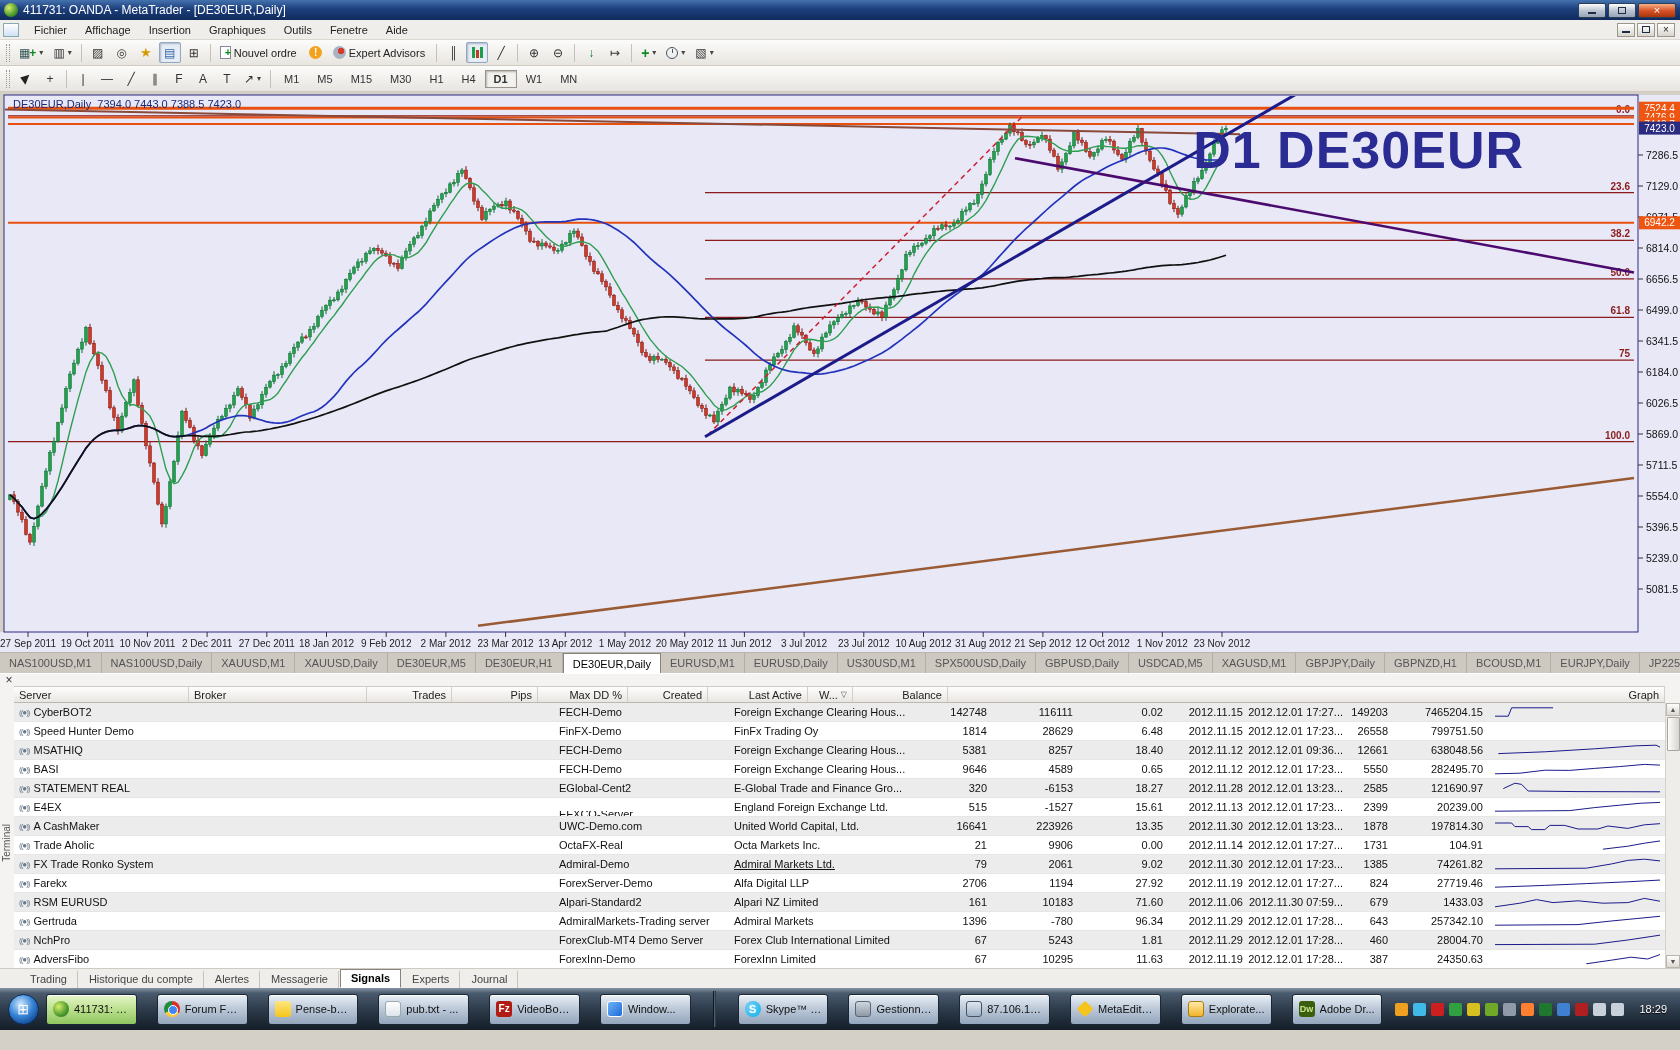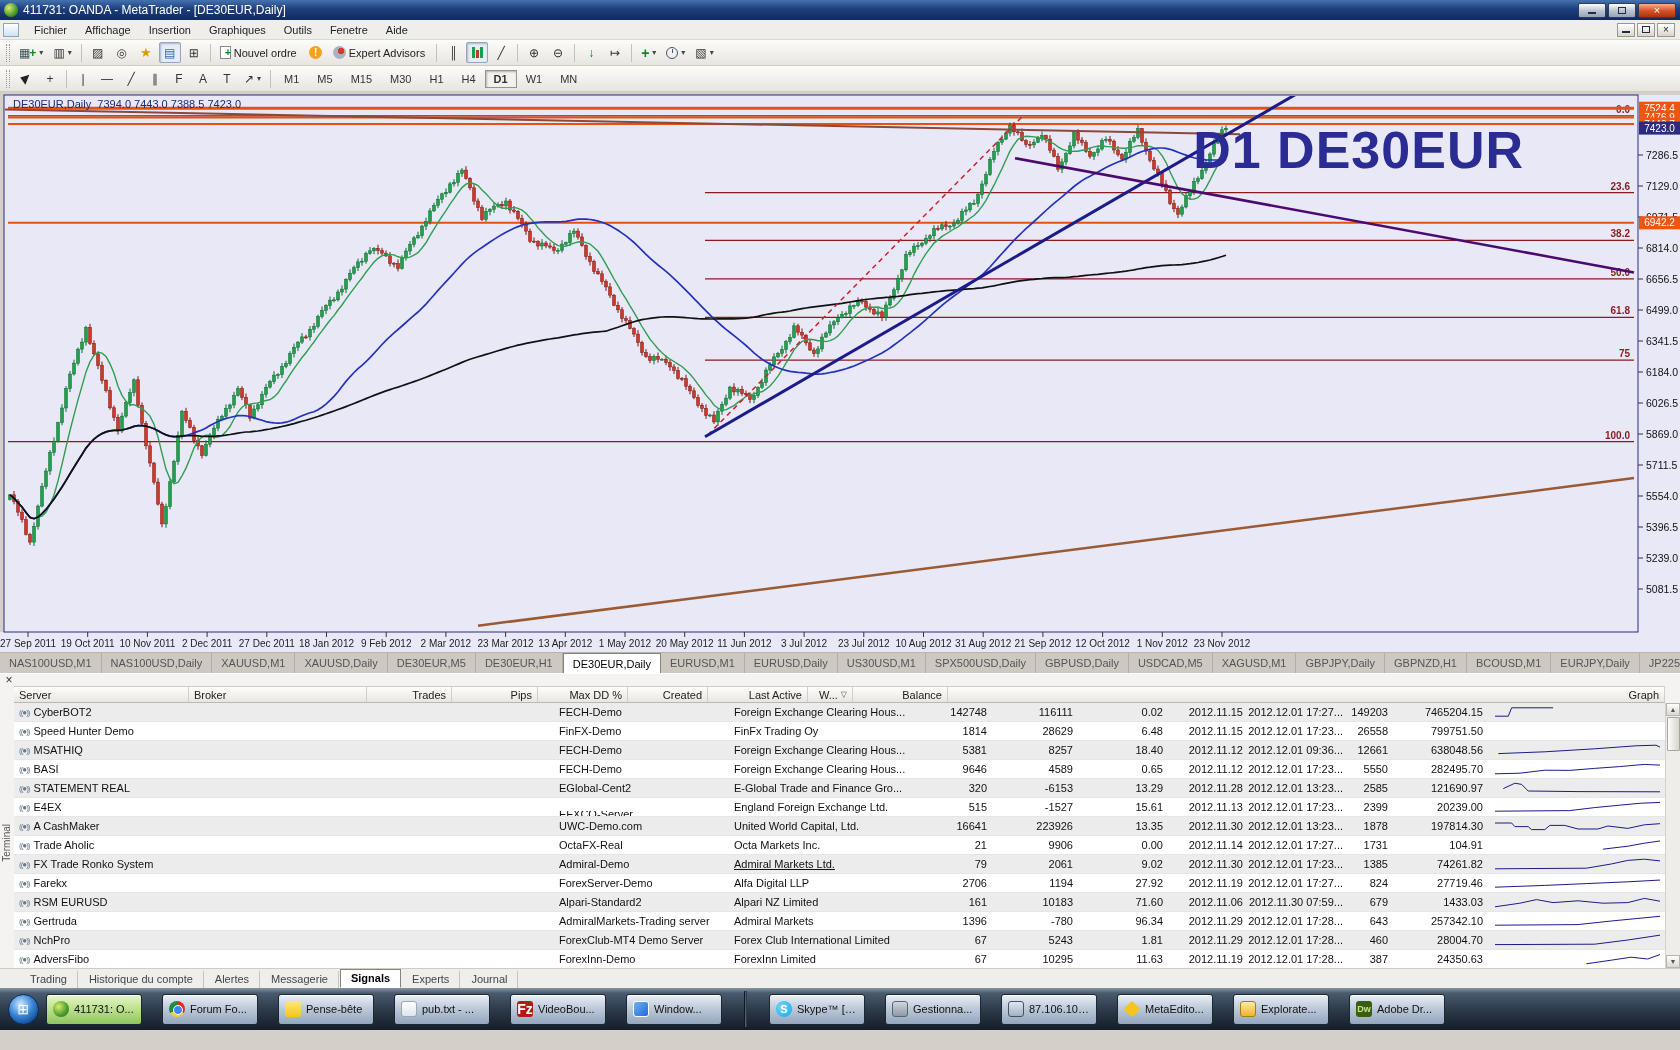--- a/index.html
+++ b/index.html
@@ -102,21 +102,21 @@
   .tkbtn{height:31px;flex:0 1 96px;min-width:60px;border-radius:3px;border:1px solid #1c2733;background:linear-gradient(#eaf0f7,#bbc8d8 48%,#94a6bc);display:flex;align-items:center;gap:5px;padding:0 6px;color:#111;overflow:hidden;box-shadow:inset 0 1px 0 #fff;white-space:nowrap}
   .tkbtn.active{background:linear-gradient(#e6f6cb,#bce18f 48%,#8fc55f)}
   .tkicon{width:16px;height:16px;border-radius:3px;flex:none}
   .tklabel{overflow:hidden;text-overflow:ellipsis}
   .tksep{width:3px;height:36px;background:linear-gradient(90deg,#5e6e80,#202b38);border-left:1px solid #101821;flex:none;margin:0 2px}
   .ic-metatrader{background:radial-gradient(circle at 35% 35%,#d8ee6a,#4a9a2e 60%,#28611c);border-radius:50%}
   .ic-chrome{background:conic-gradient(#d93025 0 33%,#fcc934 33% 66%,#1e8e3e 66%);border-radius:50%;position:relative}
   .ic-chrome::after{content:"";position:absolute;left:4px;top:4px;width:8px;height:8px;border-radius:50%;background:#4285f4;border:1.5px solid #fff}
   .ic-sticky{background:linear-gradient(#ffe680,#f5c518)}
   .ic-notepad{background:linear-gradient(#fff,#dde4ea);border:1px solid #9aa}
-  .ic-filezilla{background:#b01c14;color:#fff;font-size:14px;font-weight:bold;text-align:center;line-height:16px}
+  .ic-filezilla{background:#b01c14;color:#fff;font-size:10px;font-weight:bold;text-align:center;line-height:16px}
   .ic-windows{background:linear-gradient(135deg,#6db3f2,#1e69de);border:1px solid #fff}
   .ic-skype{background:radial-gradient(circle at 35% 35%,#7ed0f5,#00aff0);border-radius:50%;color:#fff;font-weight:bold;font-size:11px;text-align:center;line-height:16px}
   .ic-task{background:linear-gradient(#cfd6de,#8d99a6);border:1px solid #5a6672}
   .ic-server{background:linear-gradient(#dfe6ee,#9fb2c4);border:1px solid #445262;position:relative}
   .ic-metaeditor{background:#f6c51d;transform:rotate(45deg);width:12px;height:12px;margin:2px;color:#333;font-weight:bold}
   .ic-explorer{background:linear-gradient(#ffe9a8,#f0b429);border:1px solid #a87d14}
   .ic-dreamweaver{background:#3a5e0e;color:#c6e48b;font-size:9px;font-weight:bold;text-align:center;line-height:16px}
   .tray{margin-left:auto;display:flex;align-items:center;gap:5px;padding:0 10px;height:100%}
   .trico{width:13px;height:13px;border-radius:2px;flex:none}
   .clock{color:#fff;font-size:11px;margin-left:10px;text-shadow:0 1px 1px #000}
@@ -1170,21 +1170,21 @@
         </div>
         <div class="srow odd" data-name="signal-row-statement-real">
           <span class="scel" data-name="signal-name-cell" style="width: 540px; flex: 0 0 auto;">
             <span class="bc" data-name="signal-broadcast-icon">((●))</span>
             <span data-name="signal-name">STATEMENT REAL</span>
           </span>
           <span class="scel" data-name="signal-server-cell" style="width: 175px; flex: 0 0 auto;">EGlobal-Cent2</span>
           <span class="scel" data-name="signal-broker-cell" style="width: 178px; flex: 0 0 auto;">E-Global Trade and Finance Gro...</span>
           <span class="scel r" data-name="signal-trades-cell" style="width: 85px; flex: 0 0 auto;">320</span>
           <span class="scel r" data-name="signal-pips-cell" style="width: 86px; flex: 0 0 auto;">-6153</span>
-          <span class="scel r" data-name="signal-max_dd-cell" style="width: 90px; flex: 0 0 auto;">13.29</span>
+          <span class="scel r" data-name="signal-max_dd-cell" style="width: 90px; flex: 0 0 auto;">18.27</span>
           <span class="scel r" data-name="signal-created-cell" style="width: 80px; flex: 0 0 auto;">2012.11.28</span>
           <span class="scel r" data-name="signal-last_active-cell" style="width: 100px; flex: 0 0 auto;">2012.12.01 13:23...</span>
           <span class="scel r" data-name="signal-w-cell" style="width: 45px; flex: 0 0 auto;">2585</span>
           <span class="scel r" data-name="signal-balance-cell" style="width: 95px; flex: 0 0 auto;">121690.97</span>
           <span class="scel r" data-name="signal-graph-cell" style="width: 177px; flex: 1 1 0%;">
             <svg width="170" height="16" data-name="balance-sparkline">
               <polyline points="10.3,8.6 21.9,3.2 28.6,4.4 35.2,11.0 85.0,11.6 168.0,11.8" fill="none" stroke="#1b1b8a" stroke-width="1"></polyline>
             </svg>
           </span>
         </div>
@@ -1437,15 +1437,31 @@
         </span>
         <span class="tkbtn" data-name="taskbar-button-explorate">
           <span class="tkicon ic-explorer" data-name="explorer-icon"></span>
           <span class="tklabel" data-name="taskbar-button-label">Explorate...</span>
         </span>
         <span class="tkbtn" data-name="taskbar-button-adobe-dr">
           <span class="tkicon ic-dreamweaver" data-name="dreamweaver-icon">Dw</span>
           <span class="tklabel" data-name="taskbar-button-label">Adobe Dr...</span>
         </span>
       </span>
+    <span class="tray" id="tray" data-name="system-tray">
+        <span class="trico" data-name="coin-tray-icon" style="background: rgb(240, 160, 32);"></span>
+        <span class="trico" data-name="messenger-tray-icon" style="background: rgb(64, 184, 232);"></span>
+        <span class="trico" data-name="adobe-tray-icon" style="background: rgb(204, 32, 32);"></span>
+        <span class="trico" data-name="antivirus-tray-icon" style="background: rgb(48, 160, 64);"></span>
+        <span class="trico" data-name="update-tray-icon" style="background: rgb(216, 192, 32);"></span>
+        <span class="trico" data-name="wreath-tray-icon" style="background: rgb(112, 168, 40);"></span>
+        <span class="trico" data-name="usb-tray-icon" style="background: rgb(144, 154, 168);"></span>
+        <span class="trico" data-name="mail-tray-icon" style="background: rgb(255, 128, 48);"></span>
+        <span class="trico" data-name="screen-tray-icon" style="background: rgb(32, 120, 48);"></span>
+        <span class="trico" data-name="app-tray-icon" style="background: rgb(64, 128, 208);"></span>
+        <span class="trico" data-name="shield-tray-icon" style="background: rgb(176, 32, 32);"></span>
+        <span class="trico" data-name="network-tray-icon" style="background: rgb(200, 208, 218);"></span>
+        <span class="trico" data-name="volume-tray-icon" style="background: rgb(200, 208, 218);"></span>
+        <span class="clock" data-name="taskbar-clock">18:29</span>
+      </span>
   </div>
 
 </div>
 
 </body></html>

